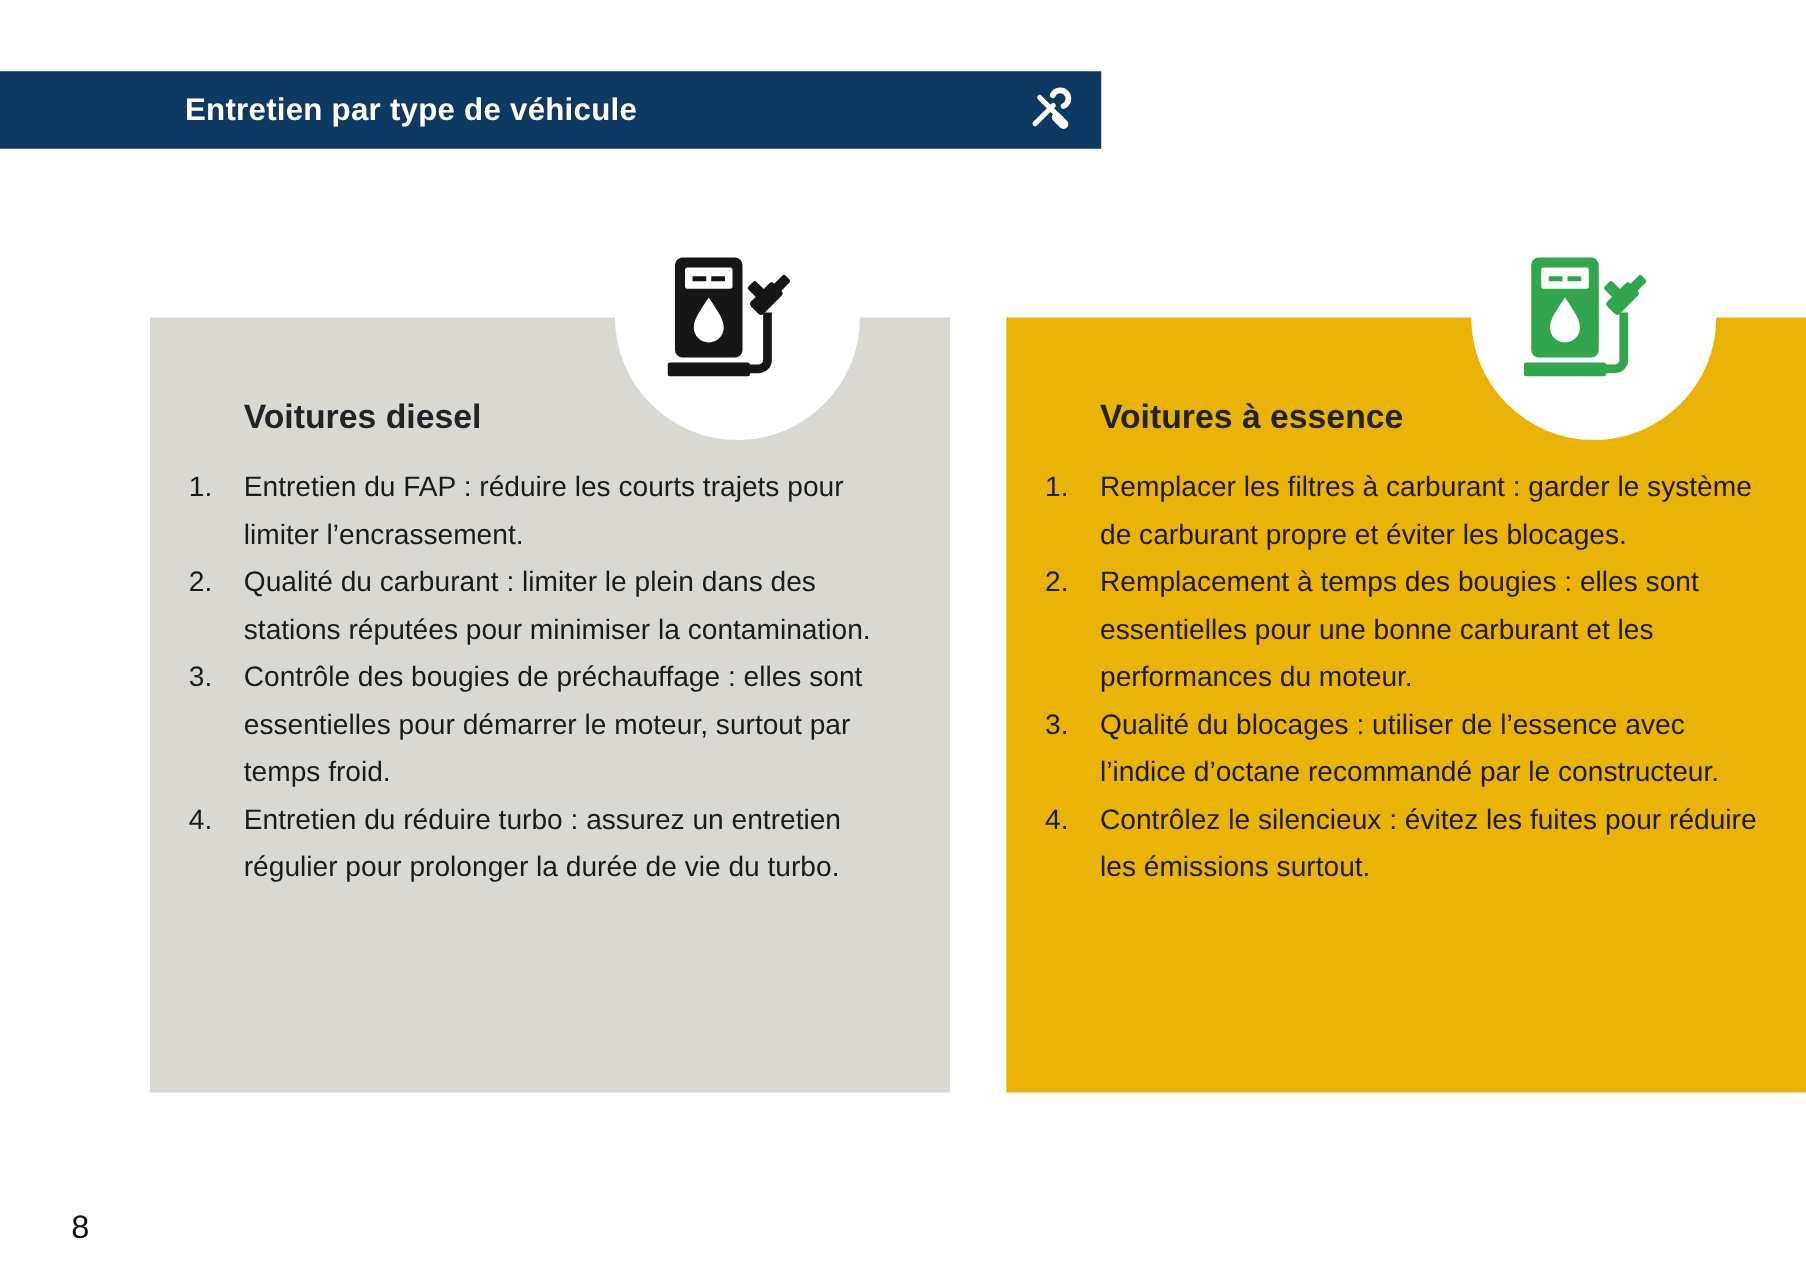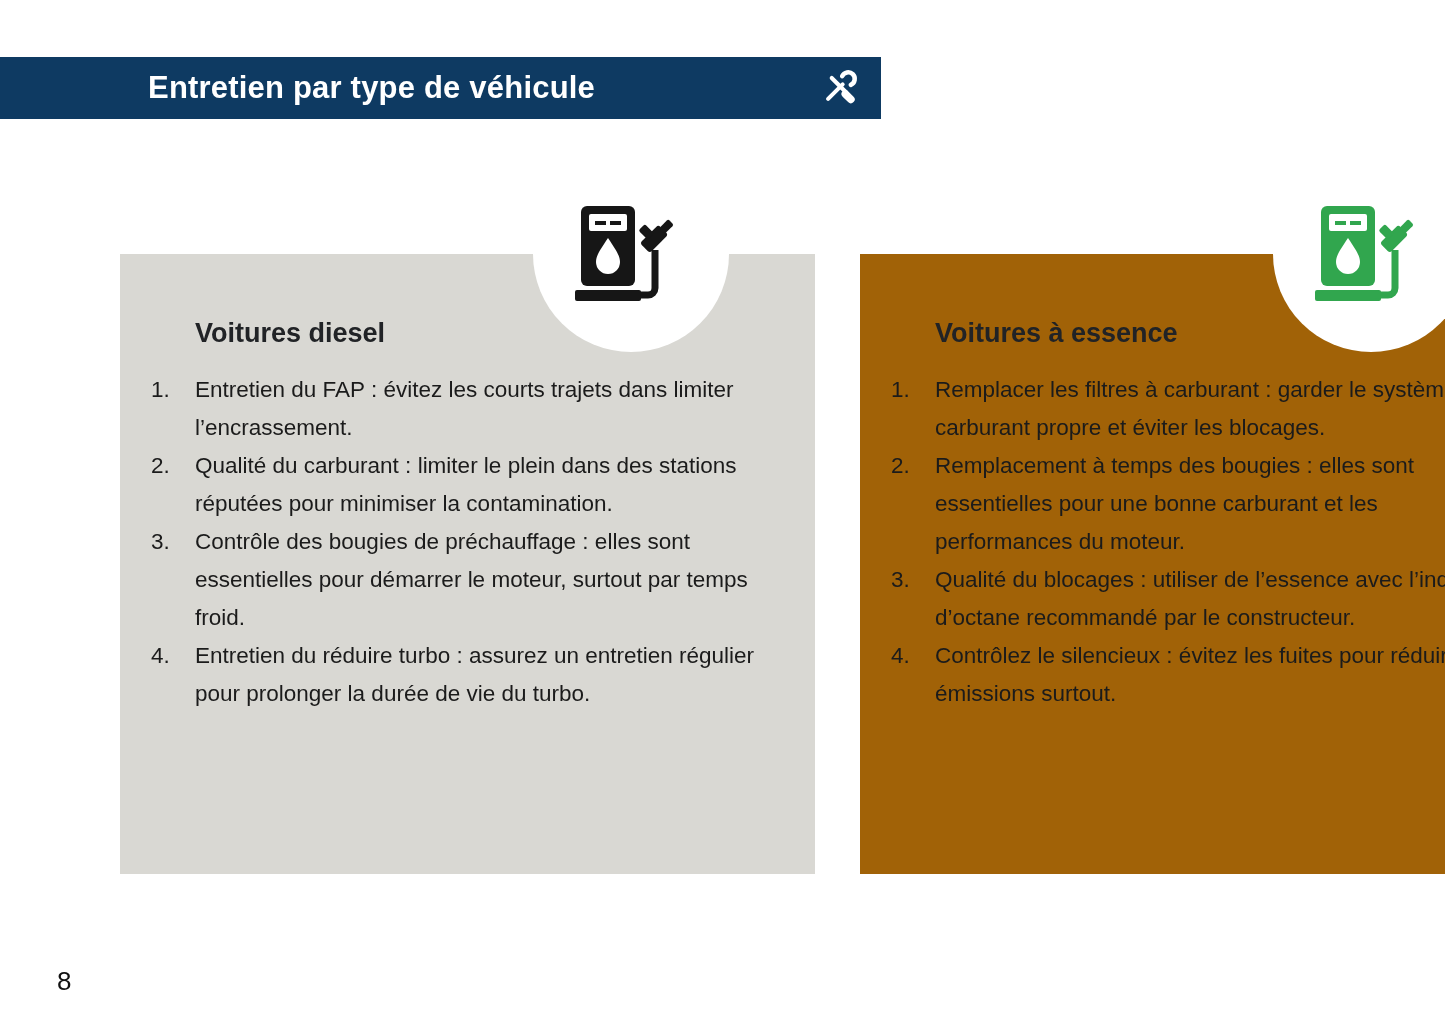--- a/index.html
+++ b/index.html
@@ -14,45 +14,45 @@
   .header-bar {
     position: absolute;
     left: 0; top: 57px;
     width: 881px; height: 62px;
     background: #0e3a62;
     display: flex;
     align-items: center;
   }
   .header-bar h1 {
     color: #ffffff;
-    font-size: 31px;
+    font-size: 25px;
     font-weight: bold;
     margin-left: 148px;
     letter-spacing: 0.2px;
   }
   .tools-wrap {
     margin-left: auto;
     margin-right: 22px;
     display: flex;
     align-items: center;
   }
   .cards {
     position: absolute;
     left: 120px; top: 254px;
     display: flex;
     gap: 45px;
   }
   .card {
-    width: 695px;
+    width: 640px;
     min-height: 620px;
     position: relative;
     padding: 64px 38px 40px 75px;
   }
   .card-diesel  { background: #d9d8d3; }
-  .card-essence { background: #a16207; }
+  .card-essence { background: #eab308; }
   .icon-circle {
     position: absolute;
     top: 0; left: 73.5%;
     transform: translate(-50%, -50%);
     width: 196px; height: 196px;
     background: #ffffff;
     border-radius: 50%;
     display: flex;
     align-items: center;
     justify-content: center;
@@ -124,21 +124,21 @@
           <path class="fg-stroke" fill="none" stroke-width="7" d="M60 91h13a7 7 0 0 0 7-7V46"></path>
           <g class="fg" transform="translate(84,30) rotate(45)">
             <rect x="-7" y="-6" width="14" height="26" rx="3"></rect>
             <rect x="-4" y="-17" width="8" height="13" rx="2"></rect>
             <rect x="-17" y="3" width="13" height="9" rx="2"></rect>
           </g>
         </svg>
       </div>
       <h2>Voitures diesel</h2>
       <ol>
-        <li>Entretien du FAP : évitez les courts trajets dans limiter l’encrassement.</li>
+        <li>Entretien du FAP : réduire les courts trajets pour limiter l’encrassement.</li>
         <li>Qualité du carburant : limiter le plein dans des stations réputées pour minimiser la contamination.</li>
         <li>Contrôle des bougies de préchauffage : elles sont essentielles pour démarrer le moteur, surtout par temps froid.</li>
         <li>Entretien du réduire turbo : assurez un entretien régulier pour prolonger la durée de vie du turbo.</li>
       </ol>
     </section>
 
     <section class="card card-essence">
       <div class="icon-circle">
         <svg class="pump" viewBox="0 0 112 100" aria-hidden="true">
           <rect class="fg" x="6" y="2" width="54" height="80" rx="6"></rect>

